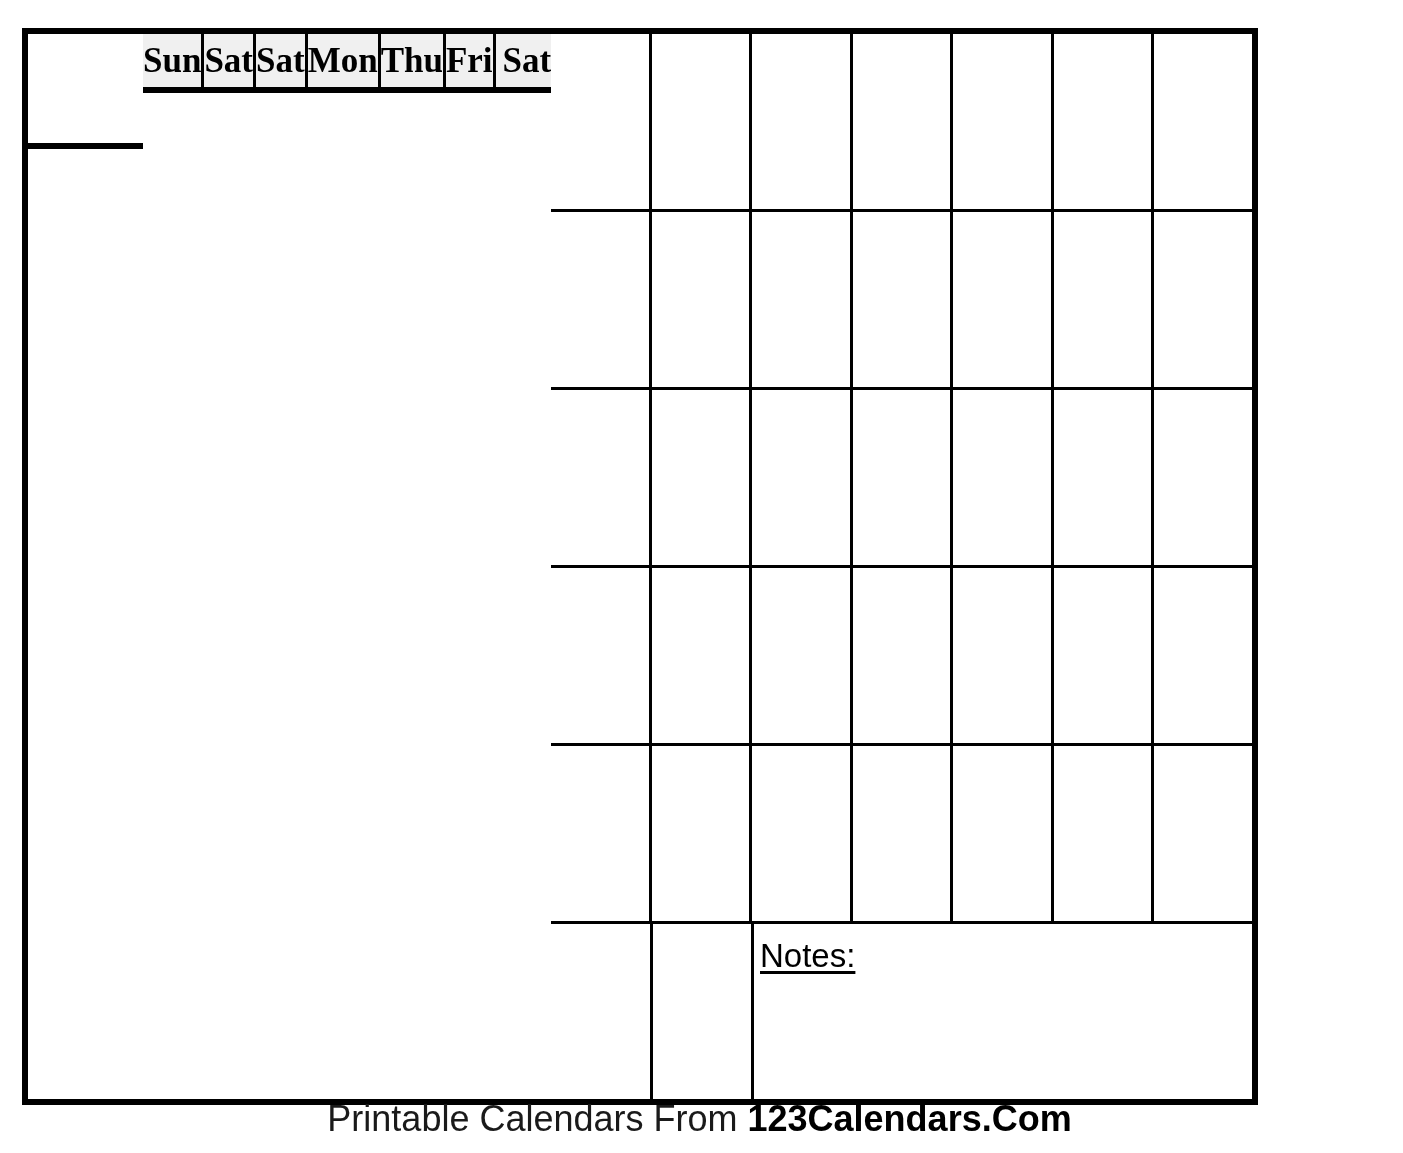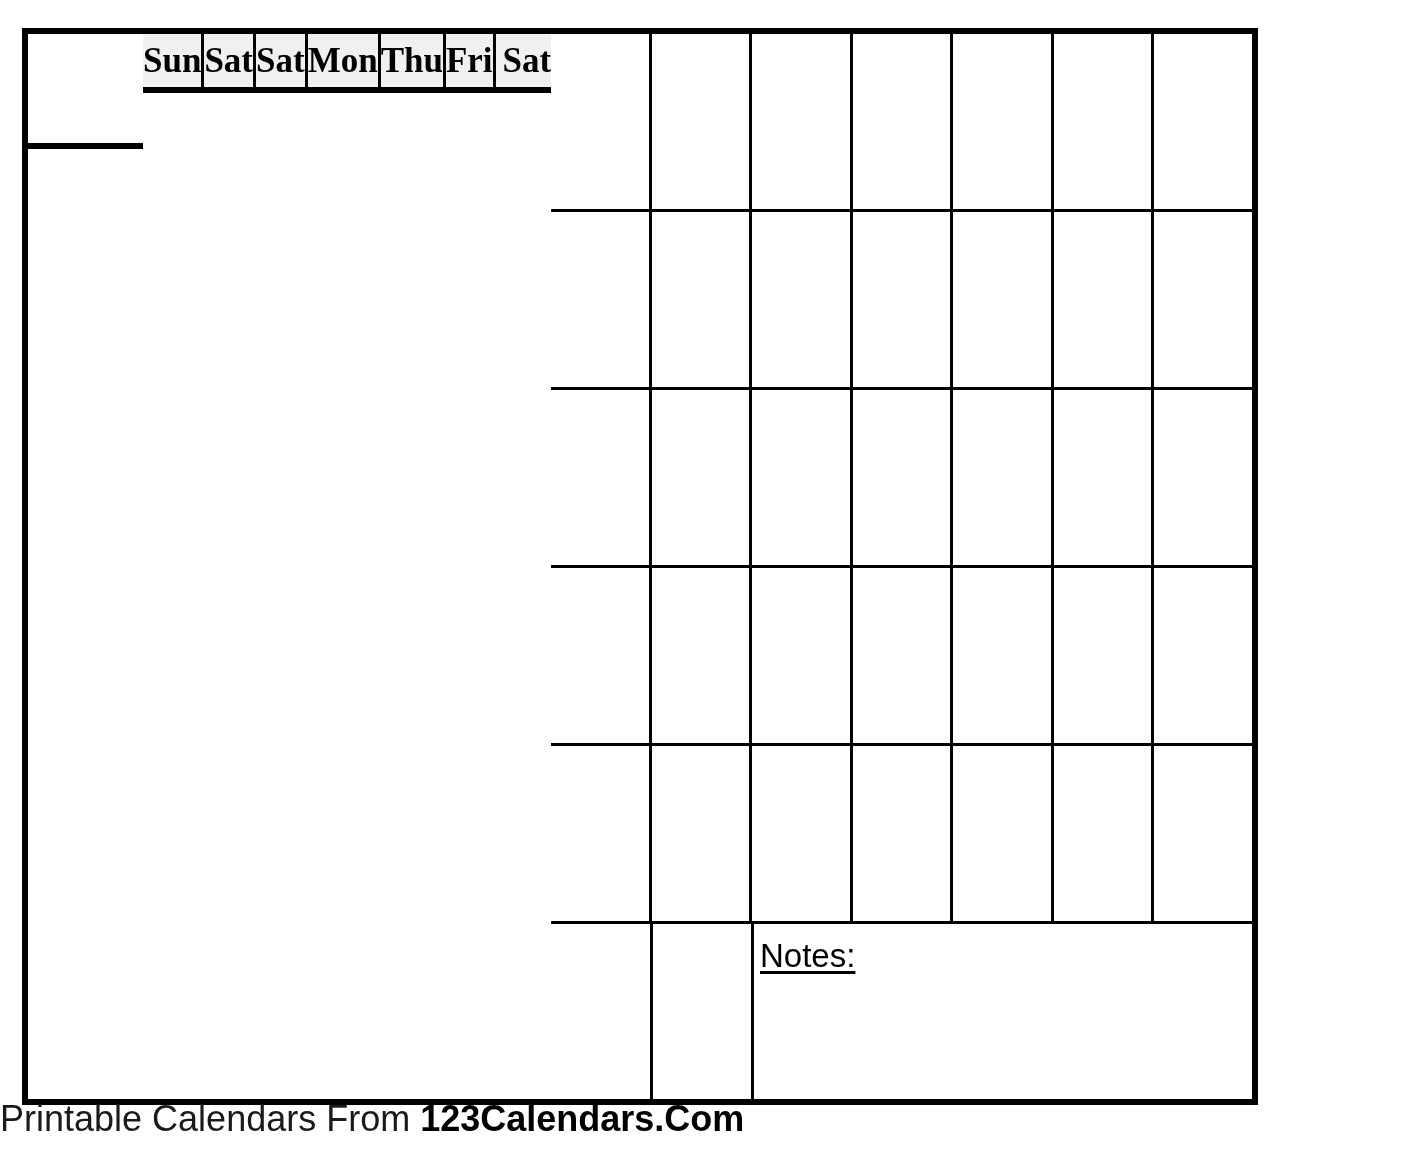--- a/index.html
+++ b/index.html
@@ -127,21 +127,21 @@
     line-height: 1.1;
     display: inline-block;
   }
 
   
   .footer {
     position: absolute;
     left: 0;
     top: 1098px;
     width: 1399px;
-    text-align: left;
+    text-align: center;
     font-family: "Liberation Sans", sans-serif;
     font-size: 36px;
     color: #1a1a1a;
     white-space: nowrap;
   }
   .footer-prefix {
     font-weight: normal;
   }
   .footer-brand {
     font-weight: bold;

